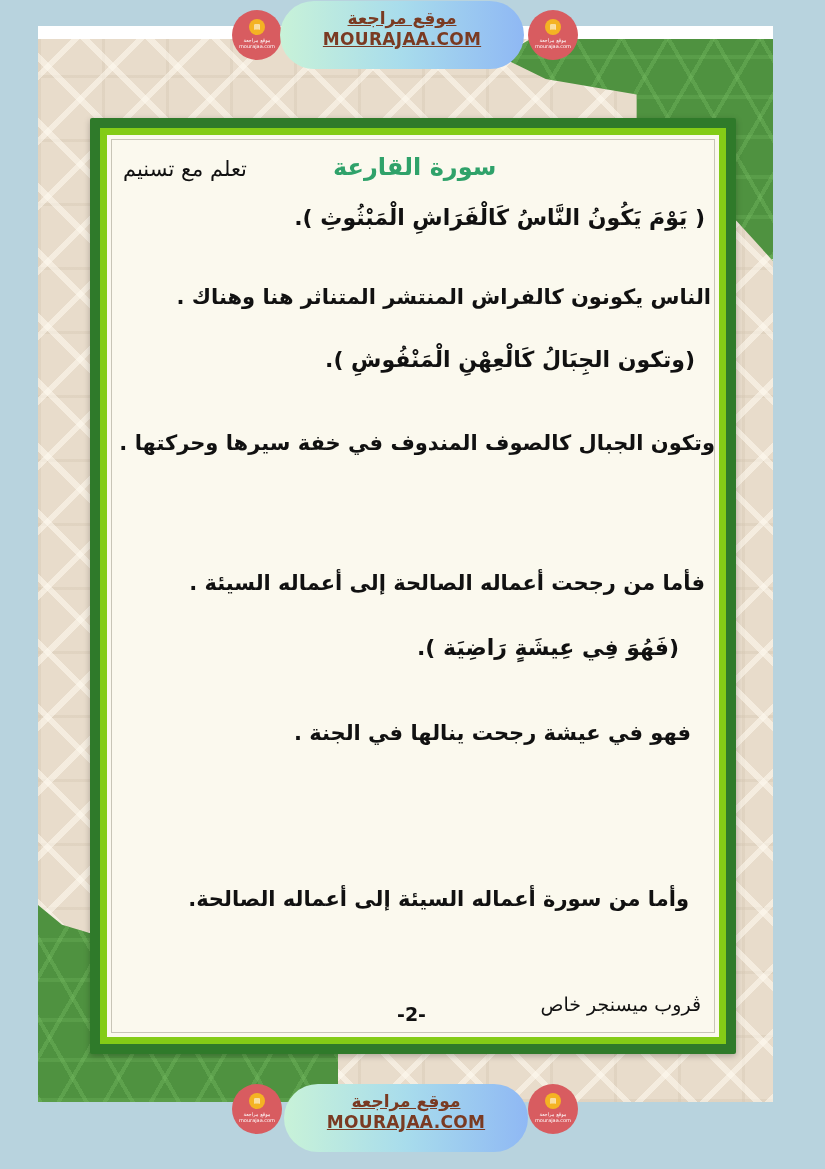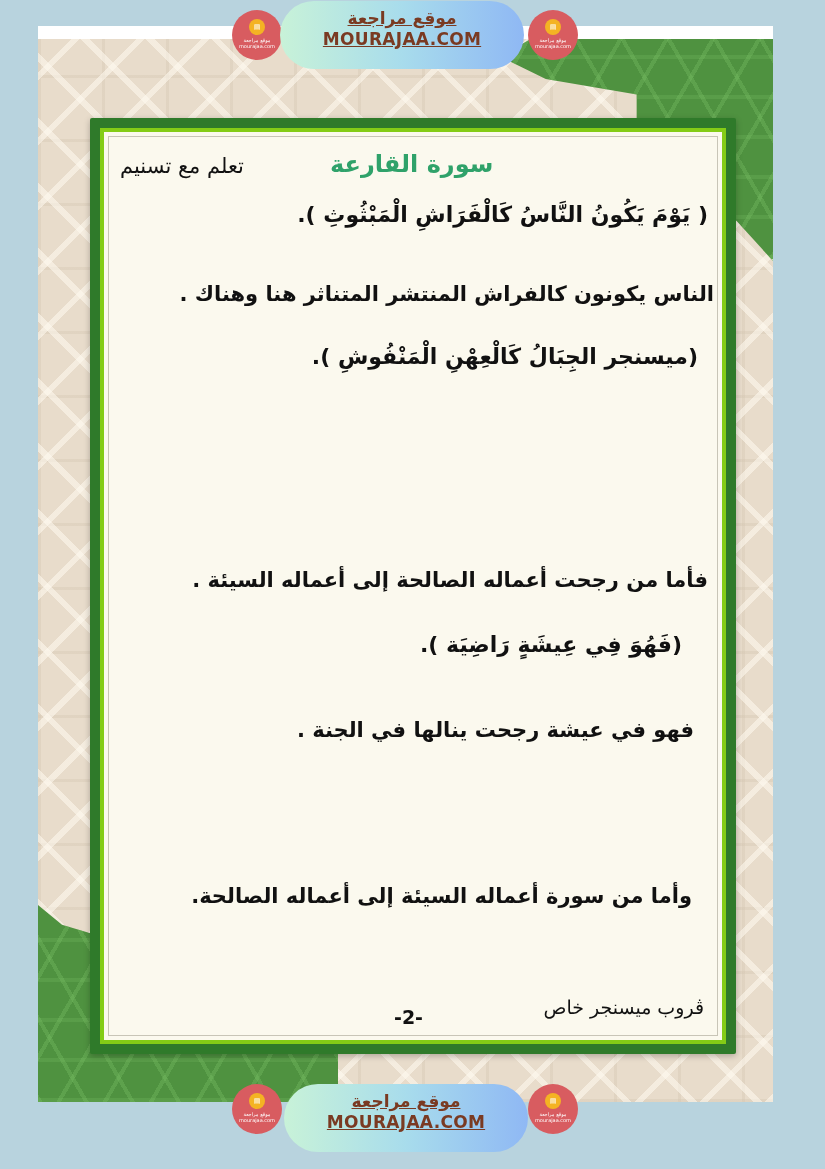--- a/index.html
+++ b/index.html
@@ -38,21 +38,21 @@
     clip-path: polygon(0 0, 8% 10%, 30% 20%, 55% 26%, 55% 55%, 85% 62%, 100% 72%, 100% 100%, 0 100%);
   }
   .frame {
     position:absolute; left:90px; top:118px; width:646px; height:936px;
     background:#2f7a2a; border-radius:2px;
     box-shadow:0 2px 6px rgba(0,0,0,0.25);
   }
   .frame-inner {
     position:absolute; left:10px; top:10px; right:10px; bottom:10px;
     background:#fbf9ee;
-    border:4px solid #84cc16;
+    border:7px solid #84cc16;
   }
   .frame-inner2 {
     position:absolute; left:4px; top:4px; right:4px; bottom:4px;
     border:1px solid #c8c5b7;
   }
   .header-row { position:absolute; top:18px; left:0; right:0; height:36px; }
   .brand-script {
     position:absolute; left:16px; top:4px;
     font-family:"DejaVu Serif", serif; font-size:21px; color:#111; direction:rtl;
   }
@@ -116,21 +116,22 @@
   <div class="frame-inner">
     <div class="frame-inner2"></div>
 
     <div class="header-row">
       <span class="brand-script">تعلم مع تسنيم</span>
       <span class="surah-title">سورة القارعة</span>
     </div>
 
     <div class="line verse" style="right:14px; top:70px;">( يَوْمَ يَكُونُ النَّاسُ كَالْفَرَاشِ الْمَبْثُوثِ ).</div>
     <div class="line expl" style="right:8px;  top:150px;">الناس يكونون كالفراش المنتشر المتناثر هنا وهناك .</div>
-    <div class="line verse" style="right:24px; top:212px;">(ميسنجر الجِبَالُ كَالْعِهْنِ الْمَنْفُوشِ ).</div>
+    <div class="line verse" style="right:24px; top:212px;">(وتكون الجِبَالُ كَالْعِهْنِ الْمَنْفُوشِ ).</div>
+    <div class="line expl" style="right:4px;  top:296px;">وتكون الجبال كالصوف المندوف في خفة سيرها وحركتها .</div>
     <div class="line expl" style="right:14px; top:436px;">فأما من رجحت أعماله الصالحة إلى أعماله السيئة .</div>
     <div class="line verse" style="right:40px; top:500px;">(فَهُوَ فِي عِيشَةٍ رَاضِيَة ).</div>
     <div class="line expl" style="right:28px; top:586px;">فهو في عيشة رجحت ينالها في الجنة .</div>
     <div class="line expl" style="right:30px; top:752px;">وأما من سورة أعماله السيئة إلى أعماله الصالحة.</div>
 
     <div class="footer-group">ڤروب ميسنجر خاص</div>
     <div class="page-num">-2-</div>
   </div>
 </div>
 

